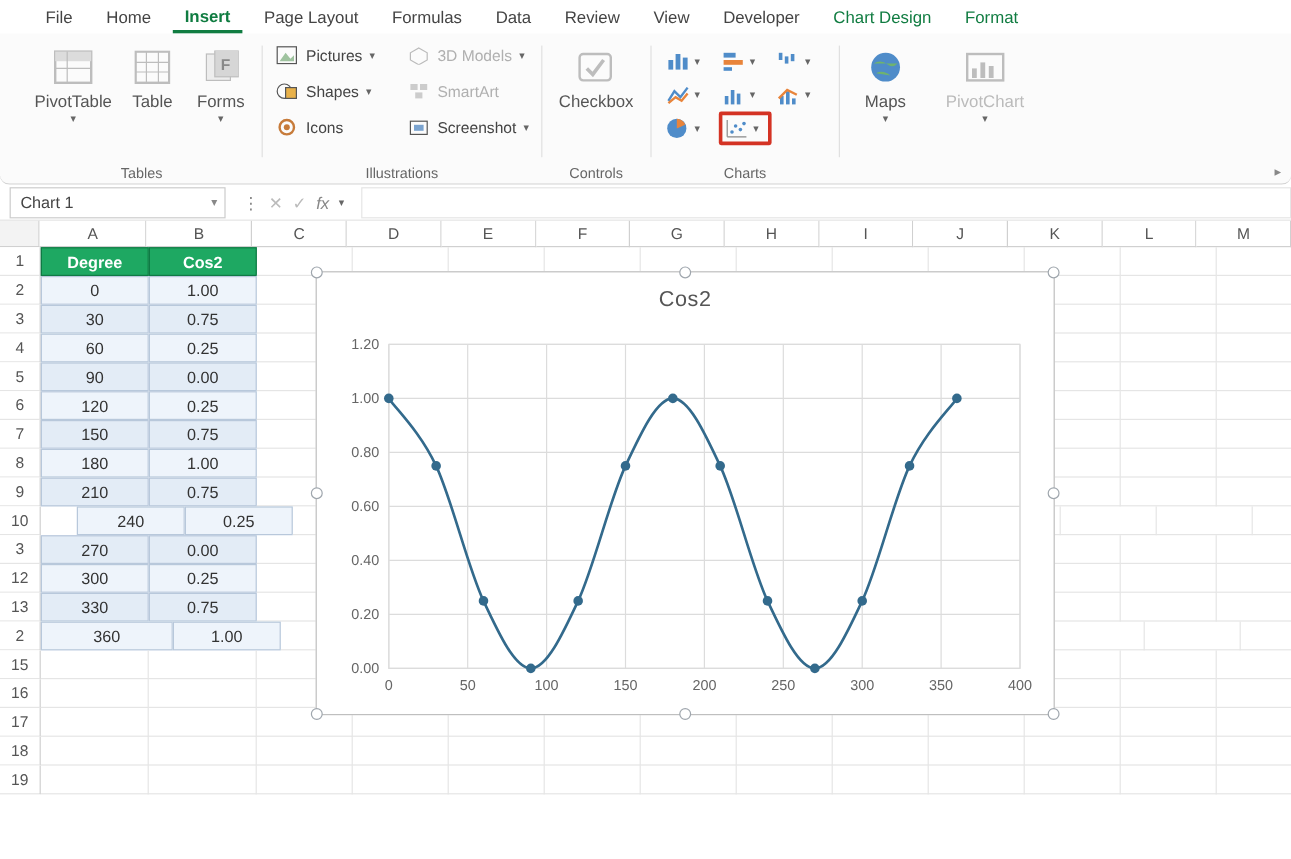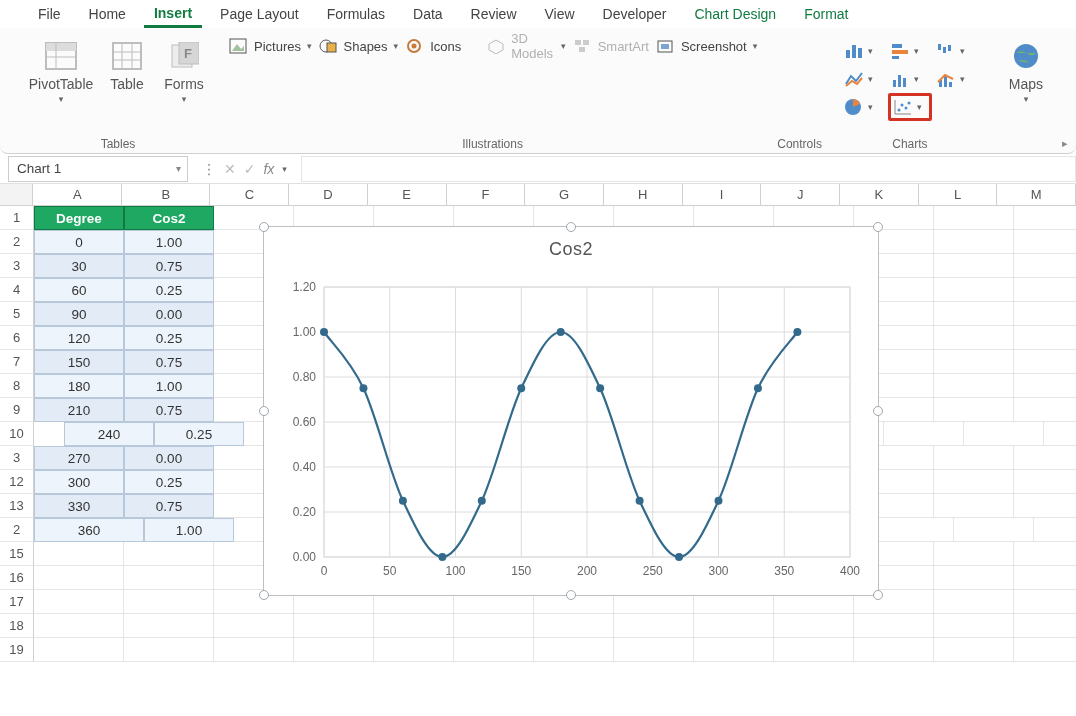--- a/index.html
+++ b/index.html
@@ -17,21 +17,21 @@
   .rgroup .buttons { display: flex; align-items: flex-start; gap: 10px; flex: 1; }
   .rgroup .label { font-size: 12px; color: #666; padding: 4px 0 2px 0; }
   .vsep { width: 1px; background: #e0e0e0; margin: 10px 0 22px 0; }
 
   .bigbtn { display: flex; flex-direction: column; align-items: center; gap: 2px; width: 66px; text-align: center; cursor: pointer; padding-top: 4px; }
   .bigbtn .ic { width: 36px; height: 36px; display: flex; align-items: center; justify-content: center; }
   .bigbtn .lbl { font-size: 14px; color: #555; line-height: 1.15; }
   .bigbtn.wide { width: 110px; }
   .dropc { font-size: 9px; color: #666; }
 
-  .stackcol { display: flex; flex-direction: row; gap: 6px; }
+  .stackcol { display: flex; flex-direction: column; gap: 6px; }
   .smallbtn { display: flex; align-items: center; gap: 6px; font-size: 13px; color: #444; cursor: pointer; height: 24px; }
   .smallbtn .sic { width: 20px; height: 20px; display:flex;align-items:center;justify-content:center;}
   .smallbtn.dim { color: #b0b0b0; }
 
   .chartbtn { width: 24px; height: 22px; display: inline-flex; align-items: center; justify-content: center; cursor: pointer; }
   .chartgrid { display: grid; grid-template-columns: repeat(3, 44px); grid-auto-rows: 26px; gap: 2px 2px; align-items:center;}
   .chartcell{display:flex;align-items:center;gap:2px;}
   .hilite { border: 3px solid #d43324; border-radius: 2px; }
 
   .launcher { position: absolute; bottom: 2px; right: 0; width: 14px; height: 14px; font-size: 11px; color: #888; cursor:pointer; }
@@ -189,20 +189,31 @@
             <span>Screenshot</span> 
             <span class="dropc">▾</span>
           </div>
       </div>
     </div>
     <div class="label">Illustrations</div>
   </div>
   <div class="vsep"></div>
 
   <div class="rgroup">
+    <div class="buttons">
+      <div class="bigbtn" style="width:70px">
+        <div class="ic">
+            <svg width="32" height="30">
+              <rect x="2" y="4" width="26" height="22" fill="none" stroke="#bdbdbd" stroke-width="2" rx="3"></rect>
+              <polyline points="8,16 13,21 22,9" fill="none" stroke="#bdbdbd" stroke-width="3"></polyline>
+            </svg>
+          </div>
+        <div class="lbl">Checkbox</div>
+      </div>
+    </div>
     <div class="label">Controls</div>
   </div>
   <div class="vsep"></div>
 
   <div class="rgroup">
     <div class="buttons">
       <div class="chartgrid" style="margin-top:4px">
         <div class="chartcell">
             <span class="chartbtn">
               <svg width="20" height="18">

